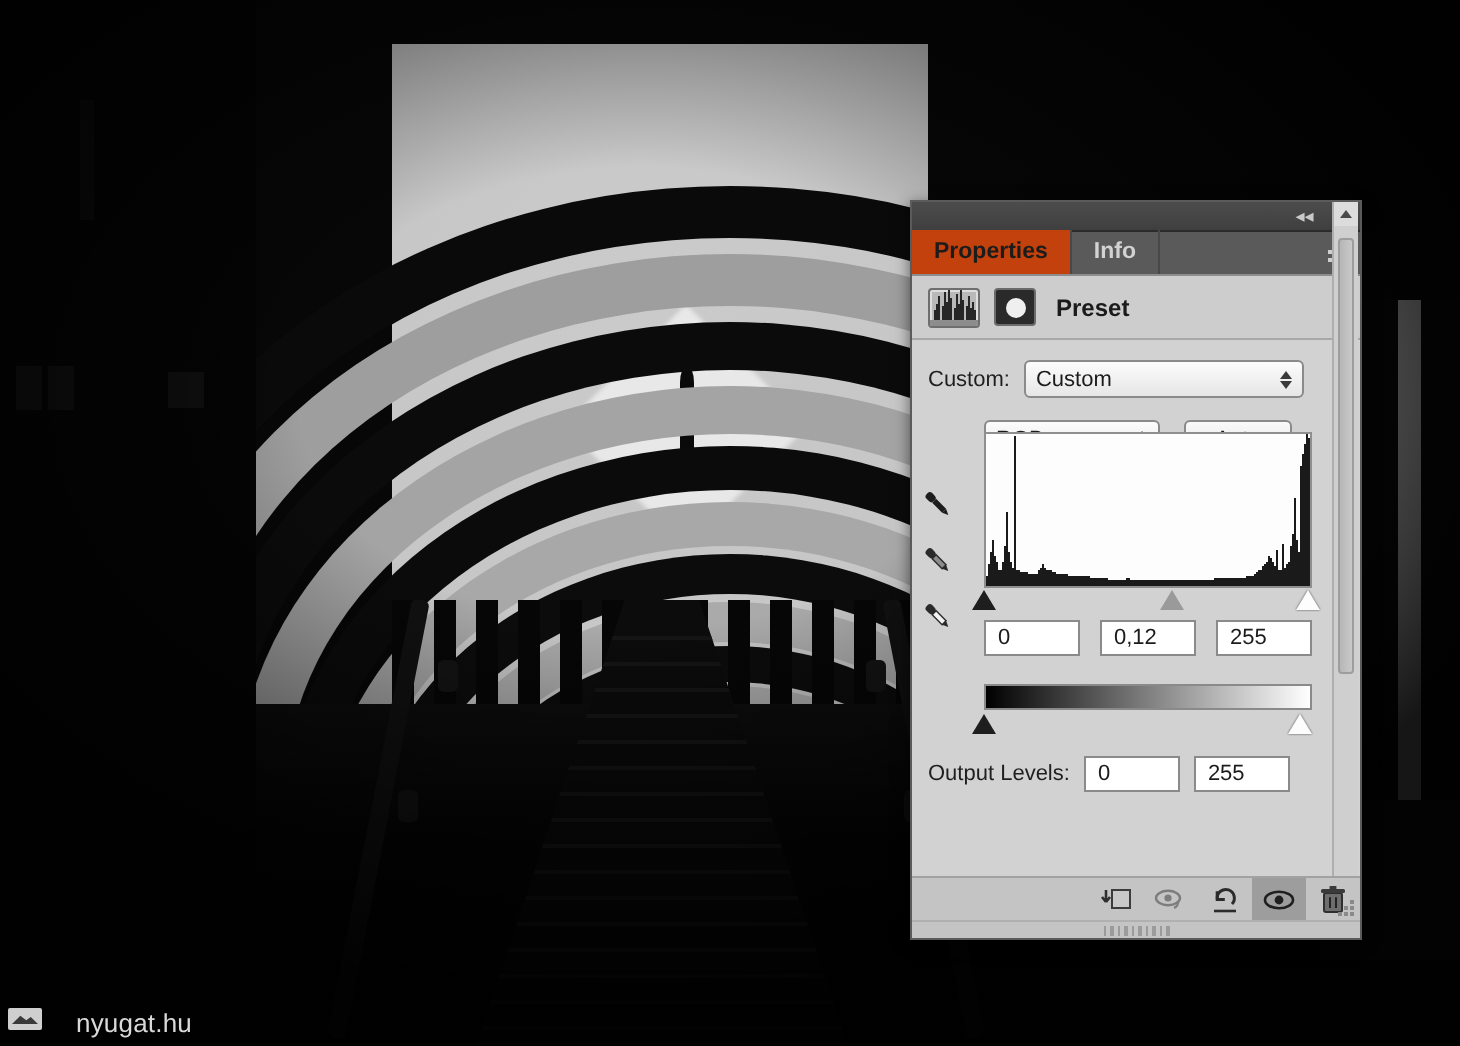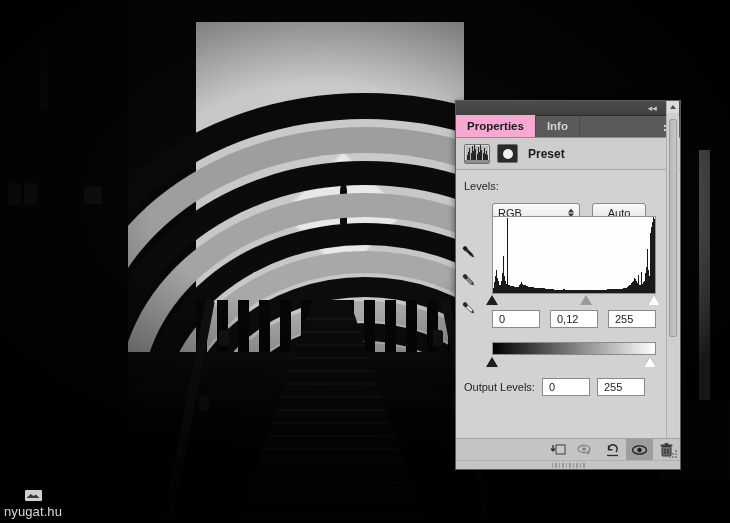--- a/index.html
+++ b/index.html
@@ -82,42 +82,42 @@
   
   .rightview { position:absolute; left:660px; top:150px; width:70px; height:330px;
     background:linear-gradient(90deg,#9d9d9d 0 22%,#0a0a0a 22% 56%,#b5b5b5 56% 72%,#0a0a0a 72% 100%); }
   .rightview b { position:absolute; display:block; background:#2a2a2a; }
 
   
   .vig { position:absolute; inset:0; pointer-events:none;
     background:radial-gradient(ellipse 62% 58% at 44% 38%, rgba(0,0,0,0) 38%, rgba(0,0,0,.55) 78%, rgba(0,0,0,.88) 100%); }
 
   
-  .wm { position:absolute; left:4px; bottom:4px; display:flex; align-items:center; gap:3px;flex-direction:column; }
+  .wm { position:absolute; left:4px; bottom:4px; display:flex; gap:17px; }
   .wm .wmlogo { width:17px; height:11px; background:#cfcfcf; border-radius:1px; position:relative; }
   .wm .wmlogo:after { content:""; position:absolute; left:2px; top:3px; width:13px; height:5px;
     background:#3a3a3a; clip-path:polygon(0 100%, 32% 18%, 55% 62%, 72% 30%, 100% 100%); }
   .wm .wmtext { color:#d9d9d9; font-size:13px; letter-spacing:.1px; }
 
   
   #panel { position:absolute; left:455px; top:100px; width:226px; height:370px;
     background:#d2d2d2; border:1px solid #5b5b5b;
     box-shadow:0 2px 7px rgba(0,0,0,.55); font-size:11px; color:#1d1d1d; }
 
   .titlebar { height:15px; background:linear-gradient(#4c4c4c,#3f3f3f);
     display:flex; align-items:center; justify-content:flex-end; gap:8px; padding-right:6px;
     border-bottom:1px solid #2b2b2b; }
   .tb-btn { color:#c9c9c9; font-size:9px; line-height:1; cursor:default; }
   .tb-btn.close { font-size:11px; }
 
   .tabrow { height:22px; background:#5a5a5a; display:flex; align-items:flex-end;
     border-bottom:1px solid #8d8d8d; position:relative; }
   .tab { height:22px; padding:0 11px; display:flex; align-items:center; font-size:11.5px;
     font-weight:bold; color:#d2d2d2; border-right:1px solid #484848; }
-  .tab.active { background:#f9a8d4; color:#1c1c1c; }
+  .tab.active { background:#c2410c; color:#1c1c1c; }
   .menu-btn { position:absolute; right:5px; top:5px; width:15px; height:11px; }
   .menu-btn i { position:absolute; right:0; display:block; height:1.5px; background:#cfcfcf; }
 
   .adjhead { height:32px; background:#cdcdcd; display:flex; align-items:center; gap:7px;
     padding-left:8px; border-bottom:1px solid #a8a8a8; }
   .ico-hist { width:26px; height:20px; background:#b9b9b9; border:1px solid #6e6e6e;
     border-radius:2px; position:relative; overflow:hidden;
     box-shadow:inset 0 0 0 1px #dedede; }
   .ico-hist .hb { position:absolute; bottom:3px; width:1px; background:#262626; }
   .ico-hist:after { content:""; position:absolute; left:0; right:0; bottom:0; height:3px; background:#8d8d8d; }
@@ -330,21 +330,28 @@
         </div>
       <div class="ico-mask">
           <span></span>
         </div>
       <div class="adjtitle">Preset</div>
     </div>
 
     <div class="body">
 
       <div class="row" style="gap:7px;">
-        <span class="lbl">Levels:</span>
+        <span class="lbl">Custom:</span>
+        <div class="select" style="width:140px;">
+          <span>Custom</span>
+          <span class="arrows">
+              <b class="up"></b>
+              <b class="dn"></b>
+            </span>
+        </div>
       </div>
 
       <div class="row" style="margin-top:11px; padding-left:28px; gap:12px;">
         <div class="select" style="width:88px;">
           <span>RGB</span>
           <span class="arrows">
               <b class="up"></b>
               <b class="dn"></b>
             </span>
         </div>

